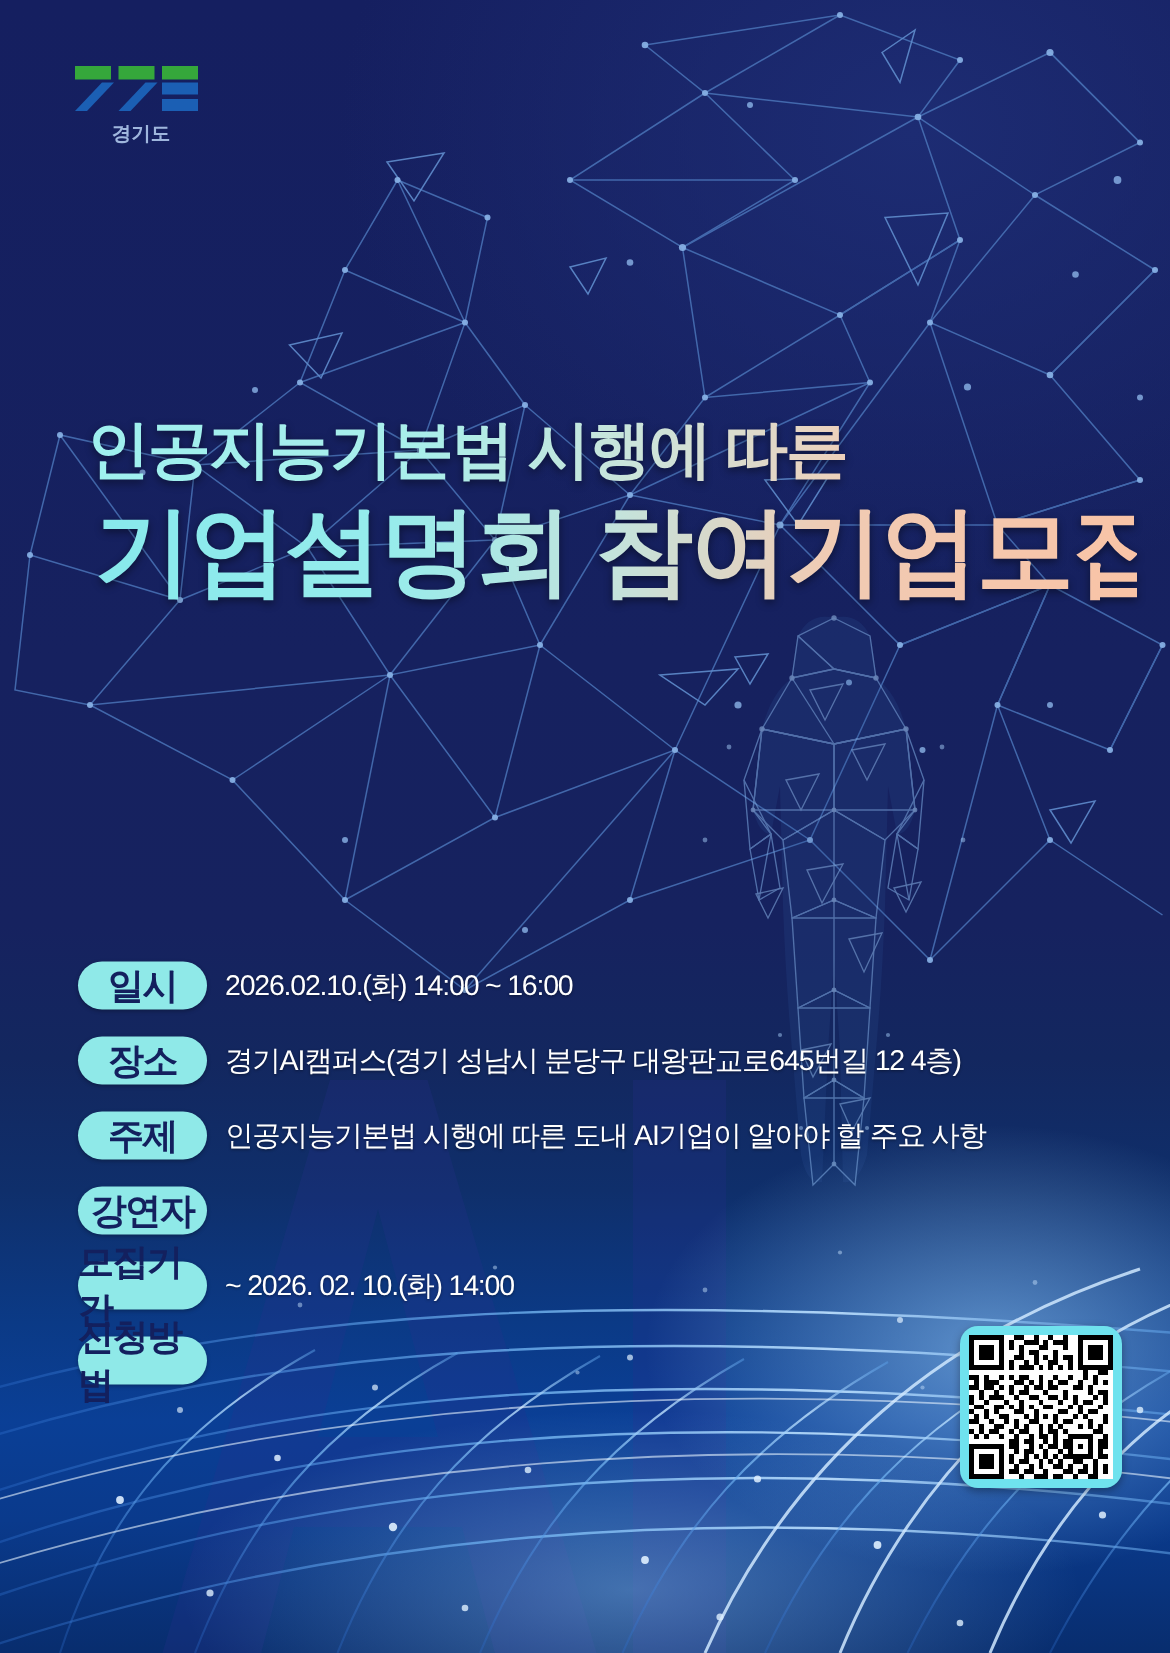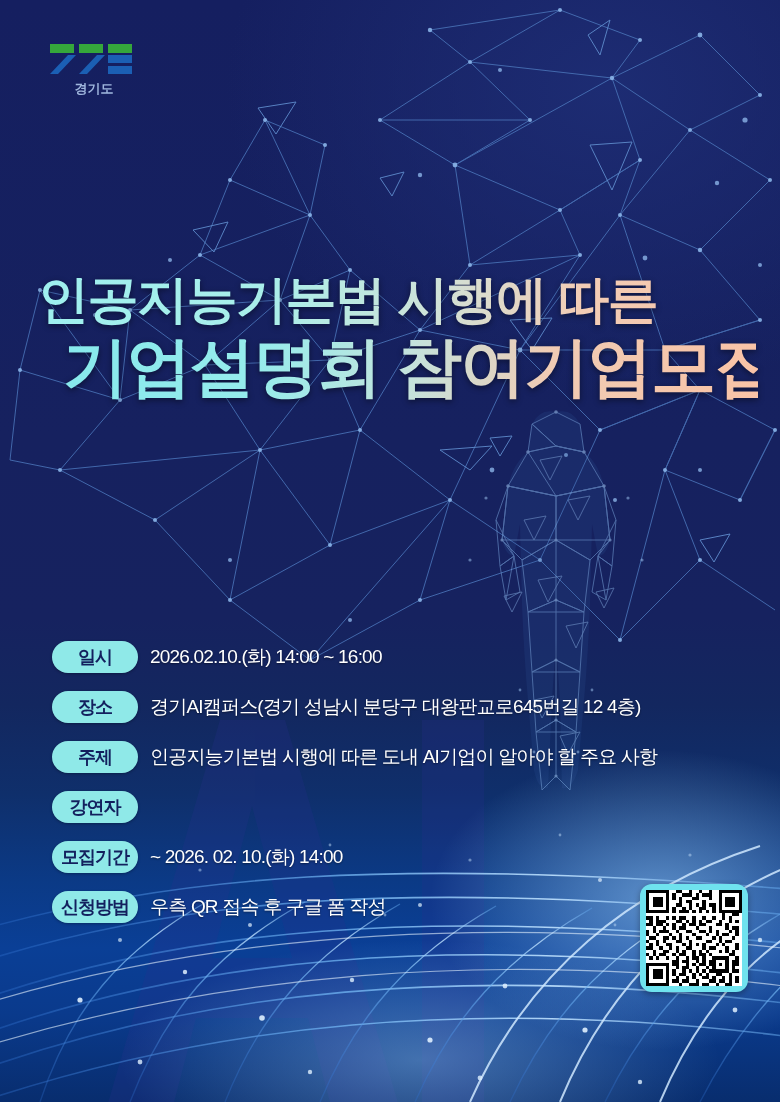--- a/index.html
+++ b/index.html
@@ -59,23 +59,24 @@
     font-weight:bold;
     letter-spacing:-1.5px;
     white-space:nowrap;
     -webkit-background-clip:text;
     background-clip:text;
     color:transparent;
     -webkit-text-fill-color:transparent;
     filter:drop-shadow(0 2px 3px rgba(0,0,0,.45));
   }
   #title-line-1{
-    font-size:51px;
+    font-size:42px;
     line-height:56px;
     background-image:linear-gradient(95deg,#9ef0ef 0%,#a9eeea 32%,#cfe2d8 55%,#f2cdb6 75%,#f7c3a7 100%);
+    margin-left:20px;
   }
   #title-line-2{
     font-size:65px;
     line-height:78px;
     background-image:linear-gradient(95deg,#87e9ec 0%,#96ecec 28%,#c4e3dc 50%,#f0cbb4 70%,#f9c3a6 100%);
     margin-left:25px;
   }
 
   
   #info-list{
@@ -88,21 +89,21 @@
     align-items:center;
     height:50px;
   }
   .info-label{
     flex:0 0 auto;
     width:86px;
     height:32px;
     border-radius:18px;
     background:#8fe9e8;
     color:#13205e;
-    font-size:18px;
+    font-size:24px;
     font-weight:bold;
     letter-spacing:-1px;
     display:flex;
     align-items:center;
     justify-content:center;
     box-shadow:0 1px 3px rgba(0,0,0,.3);
   }
   .info-value{
     margin-left:12px;
     color:#ffffff;
@@ -502,21 +503,20 @@
       <span class="info-label">강연자</span>
     </div>
 
     <div class="info-row">
       <span class="info-label">모집기간</span>
       <span class="info-value">~ 2026. 02. 10.(화) 14:00</span>
     </div>
 
     <div class="info-row">
       <span class="info-label">신청방법</span>
-      <span class="info-value">우측 QR 접속 후 구글 폼 작성</span>
     </div>
 
 
   </div>
 
   <div id="qr-block">
     <div id="qr-code">
       <svg viewBox="0 0 29 29" shape-rendering="crispEdges">
         <rect width="29" height="29" fill="#ffffff"></rect>
         <g fill="#000000">

